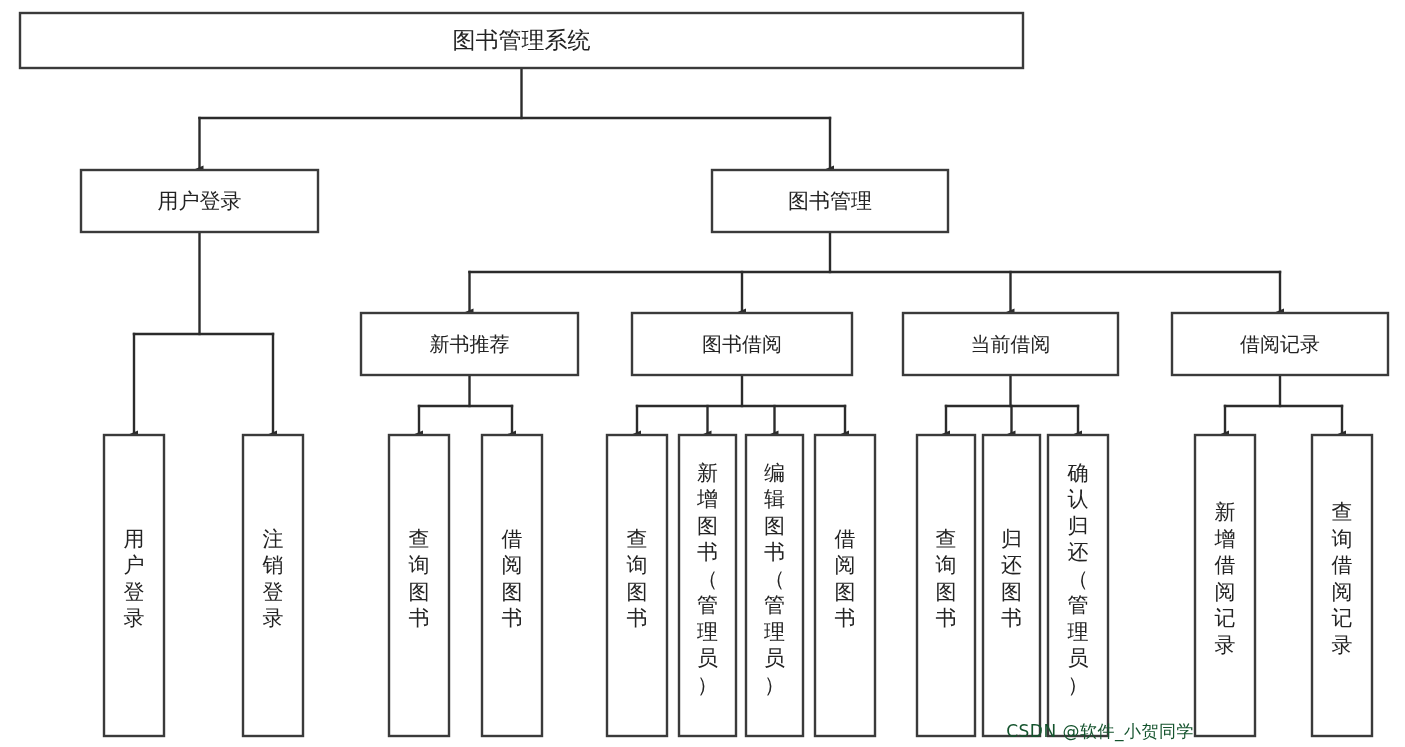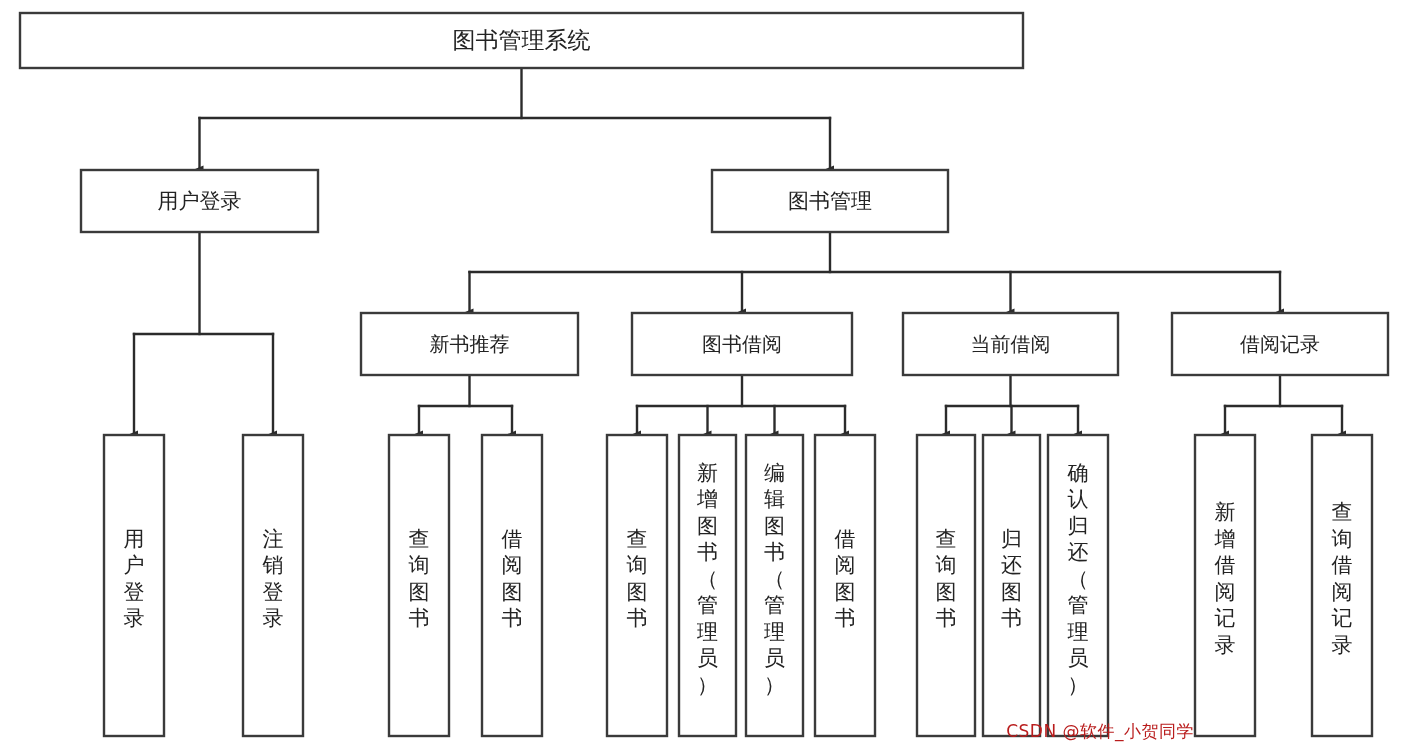--- a/index.html
+++ b/index.html
@@ -24,21 +24,21 @@
     fill:#232323;
     font-family:"DejaVu Sans","Liberation Sans",sans-serif;
     font-size:21px;
     text-anchor:middle;
   }
   .watermark{
     position:absolute;
     right:8px;bottom:4px;
     font-family:"DejaVu Sans","Liberation Sans",sans-serif;
     font-size:17px;
-    color:#b91c1c;
+    color:#14532d;
     letter-spacing:0.5px;
     white-space:nowrap;
     user-select:none;
   }
 </style>
 </head>
 <body>
 
 <div id="diagram-root">
 

